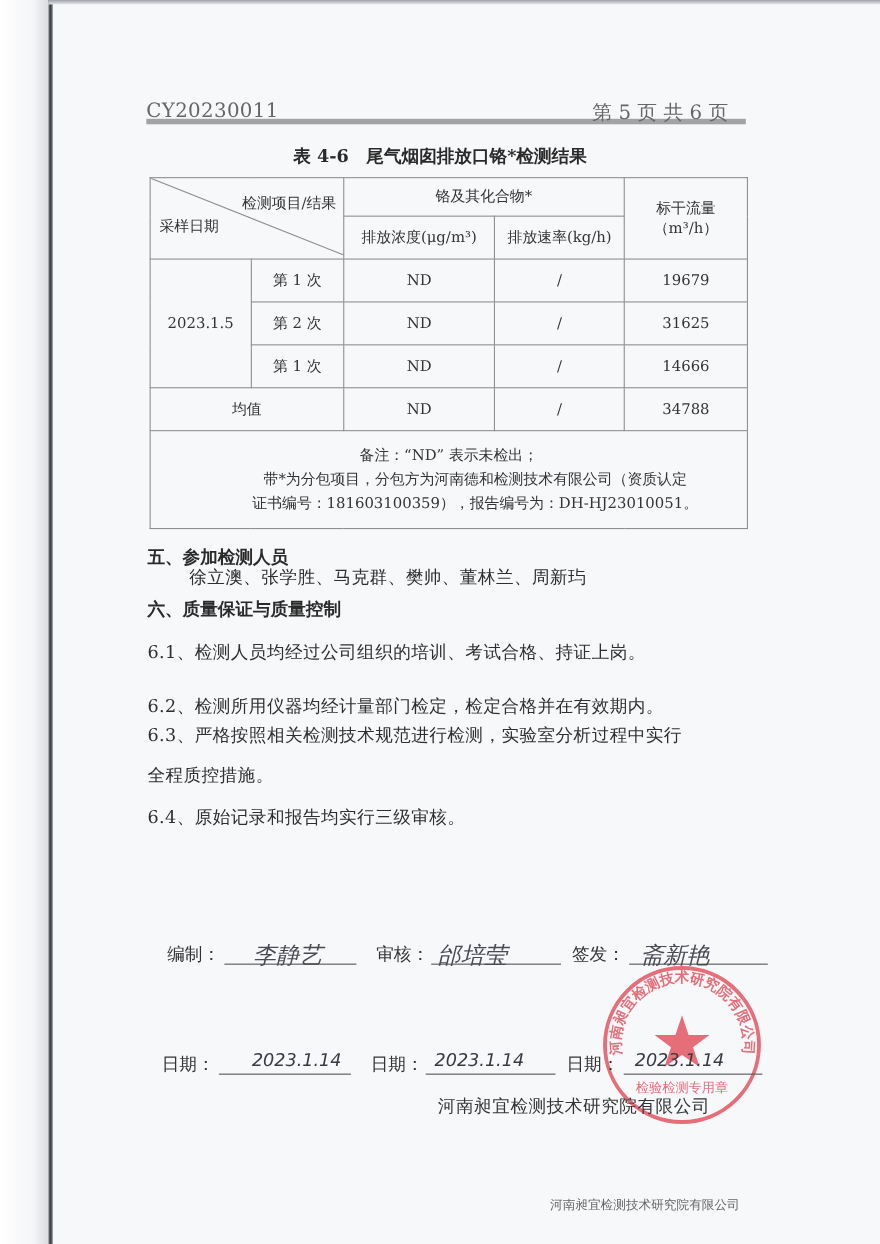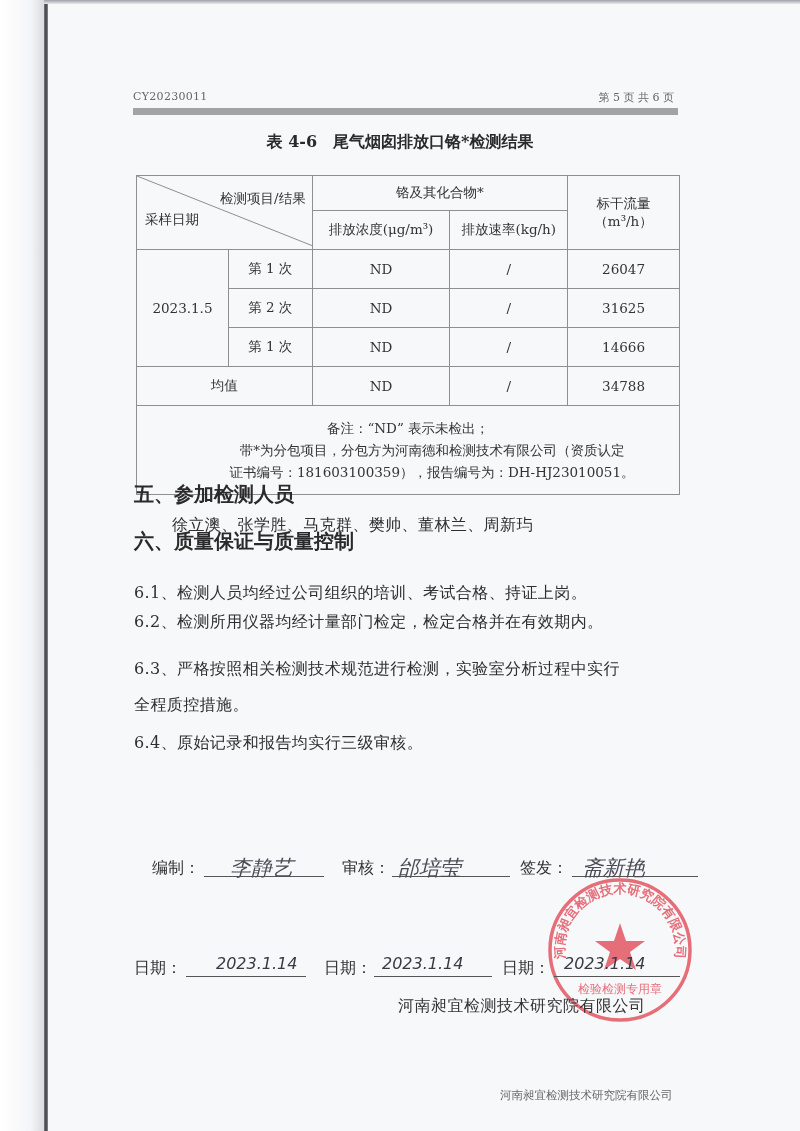--- a/index.html
+++ b/index.html
@@ -16,50 +16,50 @@
   .edge-line {
     position: absolute; left: 44px; top: 0; width: 4px; height: 1131px;
     background: linear-gradient(to right, #7a7d84, #3b3e44, #8a8d93);
   }
   .top-edge {
     position: absolute; left: 44px; top: 0; width: 756px; height: 4px;
     background: linear-gradient(to bottom, #9ea1a8, #e8e9ec);
   }
   .header {
     position: absolute; left: 133px; top: 88px; width: 545px; height: 20px;
-    border-bottom: 7px solid #a3a3a3;
-    font-size: 11px; color: #666;
+    border-bottom: 5px solid #a3a3a3;
+    font-size: 18px; color: #666;
   }
   .header .left { position: absolute; left: 0; top: 2px; letter-spacing: 0.3px; }
-  .header .right { position: absolute; right: 4px; top: 2px; }
+  .header .right { position: absolute; right: 16px; top: 2px; }
   .table-title {
     position: absolute; left: 0; width: 800px; top: 132px;
     text-align: center; font-size: 16px; font-weight: bold; color: #2a2a2a;
   }
   table.result {
-    position: absolute; left: 136px; top: 175px; width: 544px;
+    position: absolute; left: 136px; top: 161px; width: 544px;
     border-collapse: collapse; font-size: 13.5px; color: #333;
   }
   table.result td {
     border: 1px solid #8f8f8f; text-align: center; vertical-align: middle;
     padding: 0; height: 38px;
   }
   .diag-cell { position: relative; height: 70px !important; }
   .diag-cell svg { position: absolute; left: 0; top: 0; }
   .diag-top { position: absolute; right: 6px; top: 14px; font-size: 13.5px; }
   .diag-bottom { position: absolute; left: 8px; top: 35px; font-size: 13.5px; }
   .note-cell { text-align: right; height: 76px !important; padding: 6px 10px !important; line-height: 22px; font-size: 13.5px; }
   .note-cell .indent { padding-left: 48px; display: block; }
-  .section-title { position: absolute; left: 134px; font-size: 20px; font-weight: bold; color: #2a2a2a; }
+  .section-title { position: absolute; left: 134px; font-size: 16px; font-weight: bold; color: #2a2a2a; margin-top: 16px; }
   .para { position: absolute; left: 134px; font-size: 16px; color: #2f2f2f; letter-spacing: 0.4px; }
   .sig-row { position: absolute; left: 134px; top: 854px; width: 560px; height: 26px; font-size: 16px; color: #333; margin-left: 18px; }
   .sig-label { position: absolute; top: 4px; }
   .sig-line { position: absolute; top: 22px; height: 0; border-bottom: 1px solid #555; }
   .sig-hand { position: absolute; top: 0; font-family: "DejaVu Sans", sans-serif; font-size: 21px; color: #4a4a55; font-style: italic; }
-  .date-row { position: absolute; left: 134px; top: 954px; width: 560px; height: 26px; font-size: 16px; color: #333; text-align: center; }
+  .date-row { position: absolute; left: 147px; top: 954px; width: 560px; height: 26px; font-size: 16px; color: #333; text-align: center; }
   .date-hand { position: absolute; top: 0; font-family: "DejaVu Sans", sans-serif; font-size: 16px; color: #3a3a45; font-style: italic; }
   .company-sign { position: absolute; left: 398px; top: 996px; font-size: 16px; color: #333; letter-spacing: 0.5px; }
   .footer { position: absolute; left: 500px; top: 1088px; font-size: 11.5px; color: #666; }
   .seal { position: absolute; left: 545px; top: 875px; width: 150px; height: 150px; opacity: 0.75; }
 </style>
 </head>
 <body>
 
 <div class="page-shadow"></div>
 <div class="edge-line"></div>
@@ -97,21 +97,21 @@
   </tr>
   <tr>
     <td style="height:36px">排放浓度(μg/m³)</td>
     <td>排放速率(kg/h)</td>
   </tr>
   <tr>
     <td rowspan="3">2023.1.5</td>
     <td>第 1 次</td>
     <td>ND</td>
     <td>/</td>
-    <td>26047</td>
+    <td>19679</td>
   </tr>
   <tr>
     <td>第 2 次</td>
     <td>ND</td>
     <td>/</td>
     <td>31625</td>
   </tr>
   <tr>
     <td>第 1 次</td>
     <td>ND</td>
@@ -132,21 +132,21 @@
     </td>
   </tr>
 </tbody>
   </table>
 
 <div class="section-title" style="top:481px">五、参加检测人员</div>
 <div class="para" style="top:515px; left:172px">徐立澳、张学胜、马克群、樊帅、董林兰、周新玙</div>
 
 <div class="section-title" style="top:528px">六、质量保证与质量控制</div>
 <div class="para" style="top:583px">6.1、检测人员均经过公司组织的培训、考试合格、持证上岗。</div>
-<div class="para" style="top:612px">6.2、检测所用仪器均经计量部门检定，检定合格并在有效期内。</div>
+<div class="para" style="top:632px">6.2、检测所用仪器均经计量部门检定，检定合格并在有效期内。</div>
 <div class="para" style="top:659px">6.3、严格按照相关检测技术规范进行检测，实验室分析过程中实行</div>
 <div class="para" style="top:695px">全程质控措施。</div>
 <div class="para" style="top:733px">6.4、原始记录和报告均实行三级审核。</div>
 
 <div class="sig-row">
   <span class="sig-label" style="left:0">编制：</span>
   <span class="sig-line" style="left:52px; width:120px"></span>
   <span class="sig-hand" style="left:78px">李静艺</span>
   <span class="sig-label" style="left:190px">审核：</span>
   <span class="sig-line" style="left:240px; width:118px"></span>

